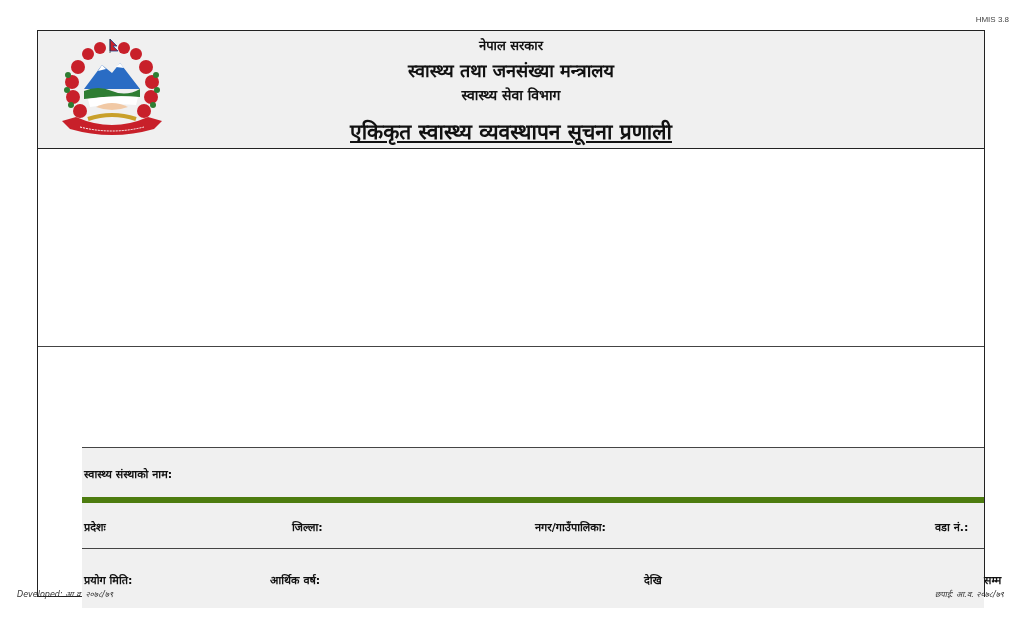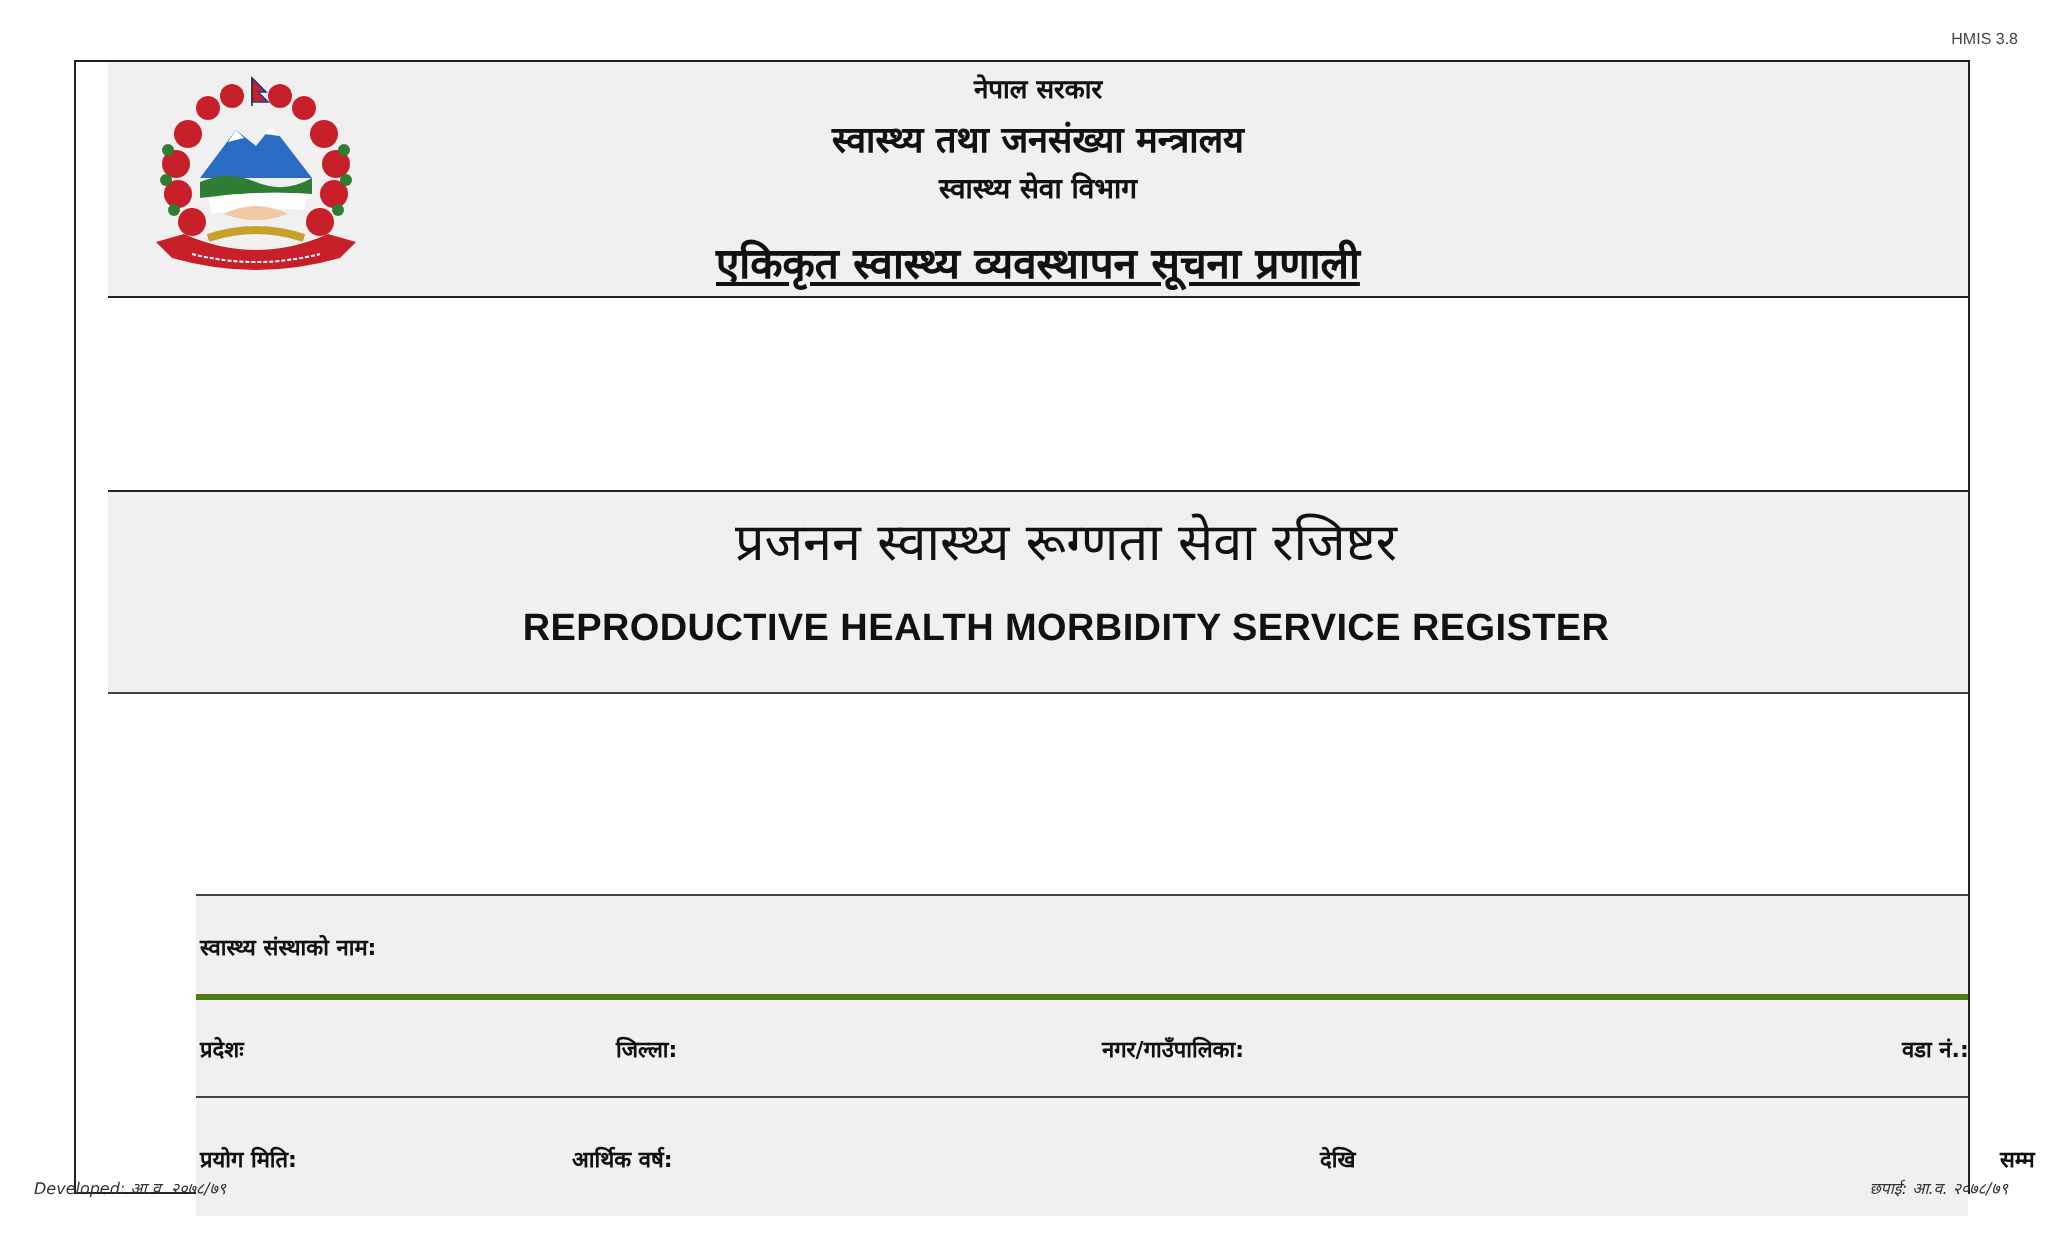--- a/index.html
+++ b/index.html
@@ -9,26 +9,26 @@
       overflow:hidden;
     }
     .version {
       position:absolute; top:15px; right:15px; font-size:8px; color:#444;
       font-family: "Liberation Sans", sans-serif;
     }
     .frame {
       position:absolute; left:37px; top:30px; width:948px; height:567px;
       border:1.5px solid #222; box-sizing:border-box;
     }
-    .sec { position:absolute; left:16px; right:0; box-sizing:border-box;padding-left:28px; }
+    .sec { position:absolute; left:0; right:0; box-sizing:border-box;padding-left:28px; }
     .grey { background:#f0f0f0; }
     .white { background:#ffffff; }
     .b-top-thick { border-top:1.5px solid #222; }
     .b-top-mid { border-top:1.5px solid #444; }
-    .b-top-thin { border-top:3px solid #4d7c0f; }
+    .b-top-thin { border-top:6px solid #4d7c0f; }
 
     
     .hdr { top:0; height:117px; }
     .emblem { position:absolute; left:20px; top:6px; width:108px; height:104px; }
     .hdr-lines { position:absolute; left:0; right:0; top:2px; text-align:center; }
     .hdr-lines div { line-height:25px; font-weight:bold; }
     .l1 { font-size:13px; }
     .l2 { font-size:18px; }
     .l3 { font-size:14px; }
     .l4 { font-size:21px; margin-top:12px;text-decoration:underline; }
@@ -103,24 +103,20 @@
     <div class="hdr-lines">
       <div class="l1">नेपाल सरकार</div>
       <div class="l2">स्वास्थ्य तथा जनसंख्या मन्त्रालय</div>
       <div class="l3">स्वास्थ्य सेवा विभाग</div>
       <div class="l4">एकिकृत स्वास्थ्य व्यवस्थापन सूचना प्रणाली</div>
     </div>
   </div>
 
   <div class="sec white blank1 b-top-thick"></div>
 
-  <div class="sec grey title-sec b-top-thick">
-    <div class="title-np">प्रजनन स्वास्थ्य रूग्णता सेवा रजिष्टर</div>
-    <div class="title-en">REPRODUCTIVE HEALTH MORBIDITY SERVICE REGISTER</div>
-  </div>
 
   <div class="sec white blank2 b-top-mid"></div>
 
   <div class="sec grey row r1 b-top-mid">
     <span class="fld" style="left:2px">स्वास्थ्य संस्थाको नाम:</span>
   </div>
 
   <div class="sec grey row r2 b-top-thin">
     <span class="fld" style="left:2px">प्रदेशः</span>
     <span class="fld" style="left:210px">जिल्ला:</span>

